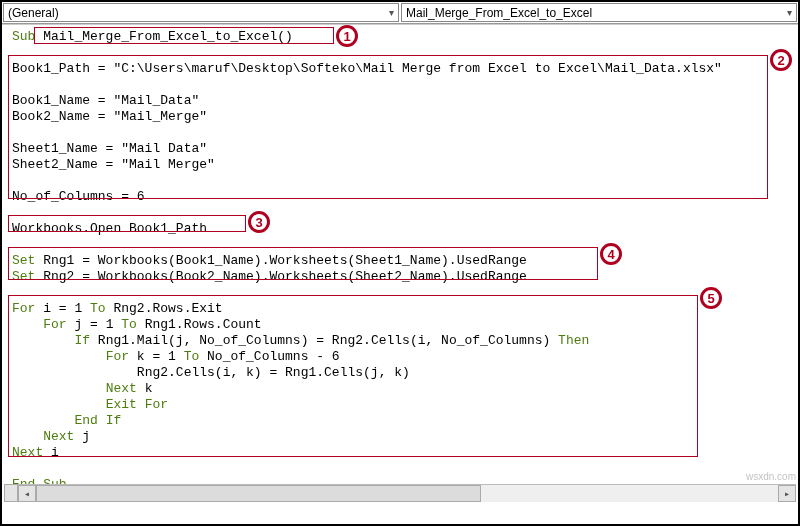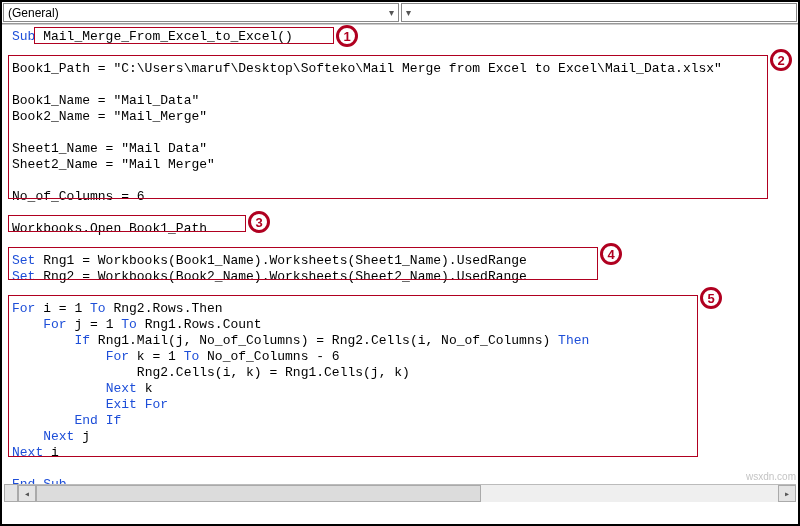--- a/index.html
+++ b/index.html
@@ -45,21 +45,21 @@
     overflow: hidden;
     border-top: 1px solid #ccc;
     padding-left: 4px;
   }
   .code {
     white-space: pre;
     color: #000;
     line-height: 16px;
     padding: 4px 0 0 6px;
   }
-  .kw { color: #1d4ed8; }
+  .kw { color: #4d7c0f; }
   .box {
     position: absolute;
     border: 1px solid #b00020;
     pointer-events: none;
   }
   .callout {
     position: absolute;
     width: 22px; height: 22px;
     border: 3px solid #b00020;
     border-radius: 50%;
@@ -116,20 +116,21 @@
 <body>
 
 <div class="outer">
 
   <div class="top-bar">
     <div class="dropdown">
       <span>(General)</span>
       <span class="arrow">▾</span>
     </div>
     <div class="dropdown">
+      <span>Mail_Merge_From_Excel_to_Excel</span>
       <span class="arrow">▾</span>
     </div>
   </div>
 
   <div class="code-pane">
 <div class="code"><span class="kw">Sub</span><span> Mail_Merge_From_Excel_to_Excel()</span>
 
 <span>Book1_Path = "C:\Users\maruf\Desktop\Softeko\Mail Merge from Excel to Excel\Mail_Data.xlsx"</span>
 
 <span>Book1_Name = "Mail_Data"</span>
@@ -138,21 +139,21 @@
 <span>Sheet1_Name = "Mail Data"</span>
 <span>Sheet2_Name = "Mail Merge"</span>
 
 <span>No_of_Columns = 6</span>
 
 <span>Workbooks.Open Book1_Path</span>
 
 <span class="kw">Set</span><span> Rng1 = Workbooks(Book1_Name).Worksheets(Sheet1_Name).UsedRange</span>
 <span class="kw">Set</span><span> Rng2 = Workbooks(Book2_Name).Worksheets(Sheet2_Name).UsedRange</span>
 
-<span class="kw">For</span><span> i = 1 </span><span class="kw">To</span><span> Rng2.Rows.Then</span>
+<span class="kw">For</span><span> i = 1 </span><span class="kw">To</span><span> Rng2.Rows.Exit</span>
     <span class="kw">For</span><span> j = 1 </span><span class="kw">To</span><span> Rng1.Rows.Count</span>
         <span class="kw">If</span><span> Rng1.Mail(j, No_of_Columns) = Rng2.Cells(i, No_of_Columns) </span><span class="kw">Then</span>
             <span class="kw">For</span><span> k = 1 </span><span class="kw">To</span><span> No_of_Columns - 6</span>
                 <span>Rng2.Cells(i, k) = Rng1.Cells(j, k)</span>
             <span class="kw">Next</span><span> k</span>
             <span class="kw">Exit For</span>
         <span class="kw">End If</span>
     <span class="kw">Next</span><span> j</span>
 <span class="kw">Next</span><span> i</span>
 

